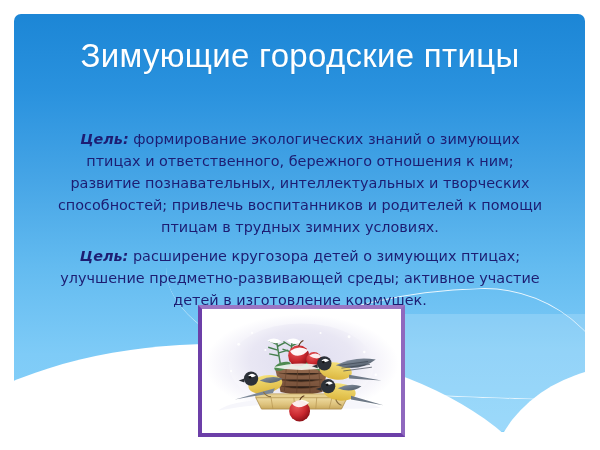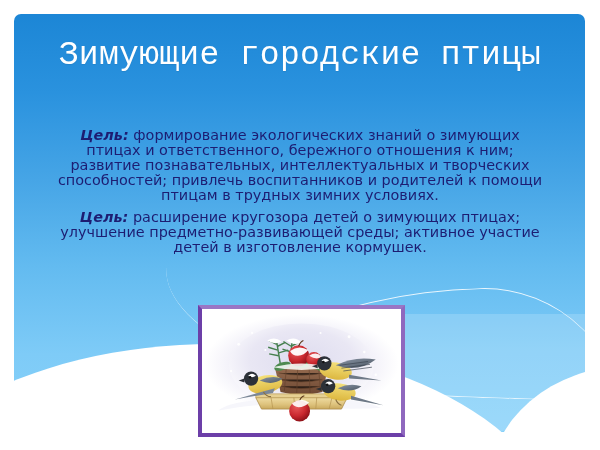--- a/index.html
+++ b/index.html
@@ -105,35 +105,35 @@
   .title {
     position: absolute;
     left: 40px;
     top: 36px;
     width: 520px;
     text-align: center;
     color: #ffffff;
     font-size: 33px;
     line-height: 40px;
     letter-spacing: 0.3px;
-    font-family: Liberation Mono, monospace;
+    font-family: Liberation Sans, sans-serif;
     font-weight: 400;
     text-shadow: 0 1px 1px rgba(0,0,0,0.07);
   }
 
   
   .body-text {
     position: absolute;
     left: 52px;
     top: 128px;
     width: 496px;
     text-align: center;
     color: #1d1d72;
     font-size: 14.4px;
-    line-height: 15px;
+    line-height: 22px;
     font-family: "DejaVu Sans", sans-serif;
   }
   .para { margin: 0 0 5px 0; }
   .para.second { margin-top: 7px; }
   .lead {
     font-weight: bold;
     font-style: italic;
   }
 
   

